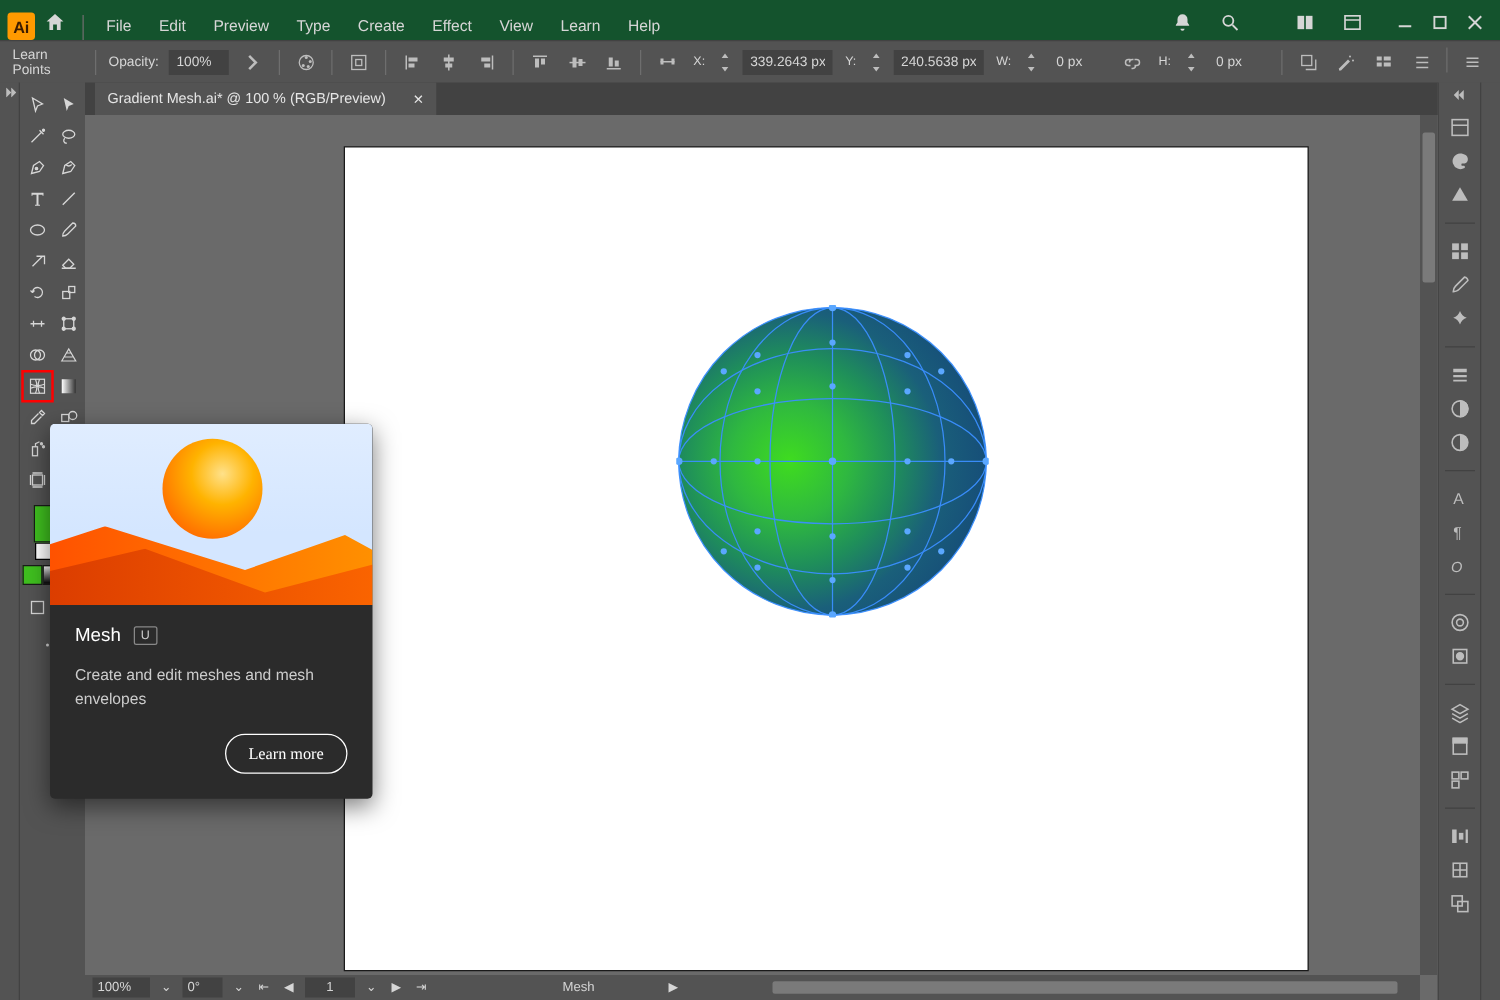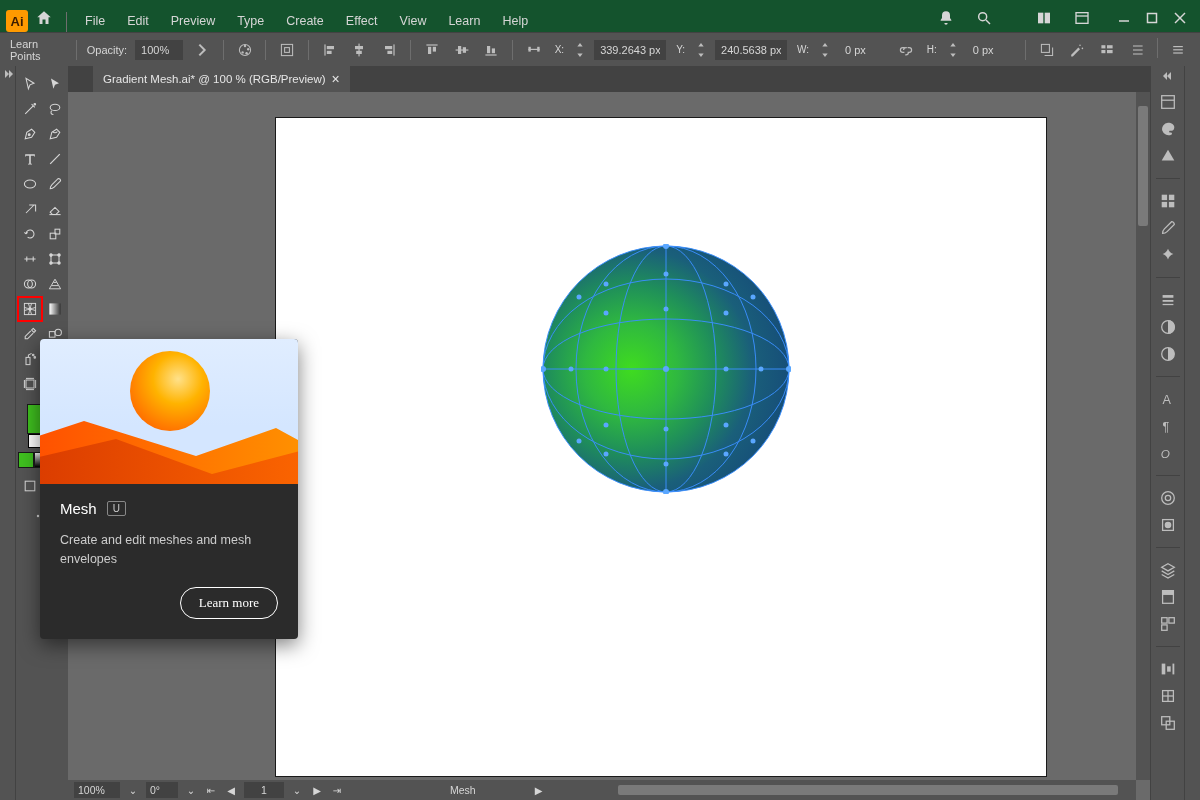--- a/index.html
+++ b/index.html
@@ -49,21 +49,21 @@
 .cm { width:16px; height:16px; border:1px solid #1a1a1a; }
 .cm.fill { background:#3fbf1f; }
 .cm.grad { background:linear-gradient(#fff,#000); }
 .cm.none { background:#fff; position:relative; }
 .cm.none::after { content:""; position:absolute; left:0; top:0; right:0; bottom:0; background:linear-gradient(to top right,transparent 45%,red 45%,red 55%,transparent 55%); }
 .screen-row { display:flex; gap:0; margin-top:4px; }
 
 
 .doc-column { flex:1; display:flex; flex-direction:column; min-width:0; }
 .tabbar { height:26px; background:#424242; display:flex; align-items:center; padding-left:8px; }
-.file-tab { background:#535353; height:26px; padding:0 10px; display:flex; align-items:center; gap:6px; font-size:11.5px; color:#e6e6e6; cursor:pointer;margin-left:17px; }
+.file-tab { background:#535353; height:26px; padding:0 10px; display:flex; align-items:center; gap:22px; font-size:11.5px; color:#e6e6e6; cursor:pointer; }
 .tab-close { font-size:14px; cursor:pointer; }
 
 
 .canvas-wrap { flex:1; background:#6a6a6a; position:relative; overflow:hidden; }
 .artboard { position:absolute; left:208px; top:26px; width:770px; height:658px; background:#fff; box-shadow:0 0 0 1px #1a1a1a; }
 .mesh-sphere { position:absolute; left:265px; top:126px; width:250px; height:250px; }
 .vscroll { position:absolute; right:0; top:0; width:14px; bottom:20px; background:#535353; }
 .vscroll-thumb { position:absolute; top:14px; left:2px; right:2px; height:120px; background:#7a7a7a; border-radius:2px; }
 .hscroll { position:absolute; left:0; right:14px; bottom:0; height:20px; background:#535353; display:flex; align-items:center; gap:6px; padding:0 6px; }
 .status-sel { background:#424242; border:none; color:#d6d6d6; font-size:10.5px; padding:1px 4px; height:16px; }

